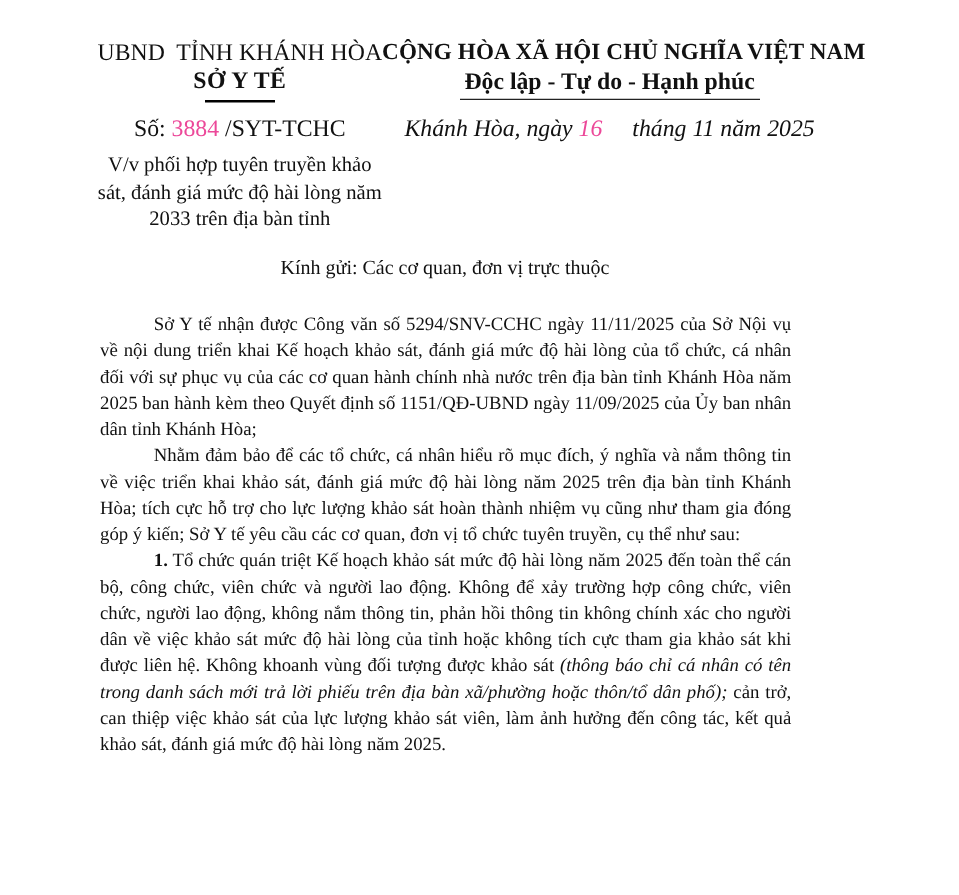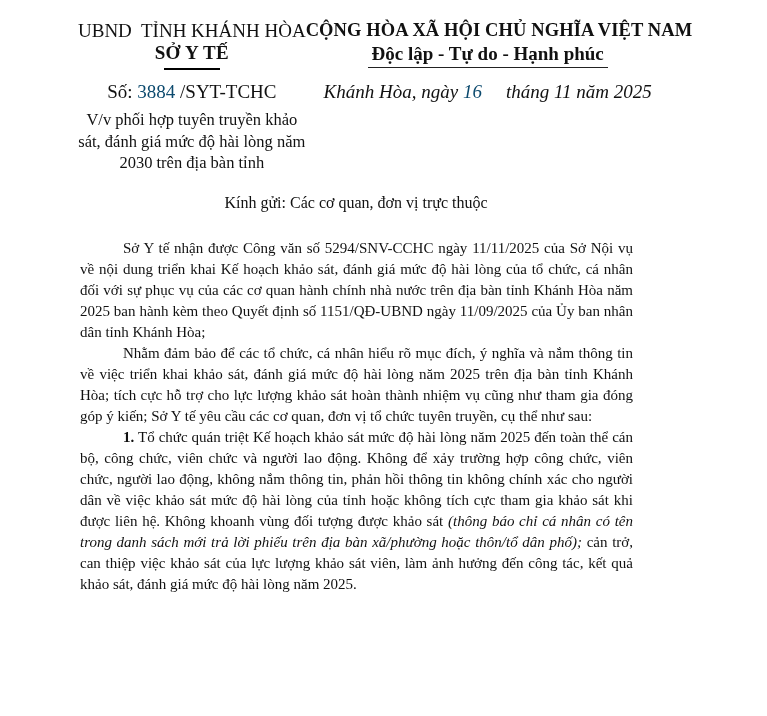--- a/index.html
+++ b/index.html
@@ -4,39 +4,39 @@
 <style>
   html, body { margin:0; padding:0; background:#ffffff; }
   .page {
     position:relative;
     width:712px; height:716px;
     box-sizing:border-box;
     background:#ffffff;
     color:#111111;
     font-family:"Liberation Serif", "DejaVu Serif", serif;
     overflow:hidden;
-    padding-top:20px;
+    padding-top:32px;
   }
   .header { display:flex; justify-content:space-between; margin:0 64px 0 78px; }
   .header-left  { width:262px; text-align:center; }
   .header-right { width:364px; text-align:center; }
 
   .org-parent { font-size:19px; line-height:22px; white-space:pre; }
   .org-name   { font-size:19px; line-height:22px; font-weight:bold; letter-spacing:0.3px; }
   .org-rule   { width:56px; height:2px; background:#000; margin:4px auto 0; }
   .doc-number { font-size:19px; margin-top:11px; white-space:nowrap; }
   .doc-subject{ font-size:16.5px; line-height:21.5px; margin:6px auto 0; max-width:242px; }
 
   .national-title { font-size:18.5px; font-weight:bold; white-space:nowrap; letter-spacing:0.1px;text-align:center; }
   .motto-wrap { margin-top:2px; line-height:22px; }
   .motto { display:inline-block; font-size:19px; font-weight:bold; border-bottom:1.8px solid #222; padding:0 4px 2px; }
   .date-line { font-size:19px; font-style:italic; margin-top:13px; white-space:nowrap; }
   .date-suffix { margin-left:24px; }
 
-  .stamped { color:#0c4a6e; }
+  .stamped { color:#ec4899; }
 
   .salutation { text-align:center; font-size:16px; margin-top:20px; }
 
   .body { margin:26px 79px 0 80px; }
   .para {
     margin:0;
     font-size:15px;
     line-height:21px;
     text-align:justify;
     text-indent:43px;
@@ -47,21 +47,21 @@
 
 <div class="page">
 
   <div class="header">
 
     <div class="header-left">
       <div class="org-parent">UBND  TỈNH KHÁNH HÒA</div>
       <div class="org-name">SỞ Y TẾ</div>
       <div class="org-rule"></div>
       <div class="doc-number"><span>Số:</span> <span class="stamped">3884</span> <span>/SYT-TCHC</span></div>
-      <div class="doc-subject">V/v phối hợp tuyên truyền khảo sát, đánh giá mức độ hài lòng năm 2030 trên địa bàn tỉnh</div>
+      <div class="doc-subject">V/v phối hợp tuyên truyền khảo sát, đánh giá mức độ hài lòng năm 2033 trên địa bàn tỉnh</div>
     </div>
 
     <div class="header-right">
       <div class="national-title">CỘNG HÒA XÃ HỘI CHỦ NGHĨA VIỆT NAM</div>
       <div class="motto-wrap"><span class="motto">Độc lập - Tự do - Hạnh phúc</span></div>
       <div class="date-line"><span>Khánh Hòa, ngày</span> <span class="stamped">16</span><span class="date-suffix">tháng 11 năm 2025</span></div>
     </div>
 
   </div>
 

